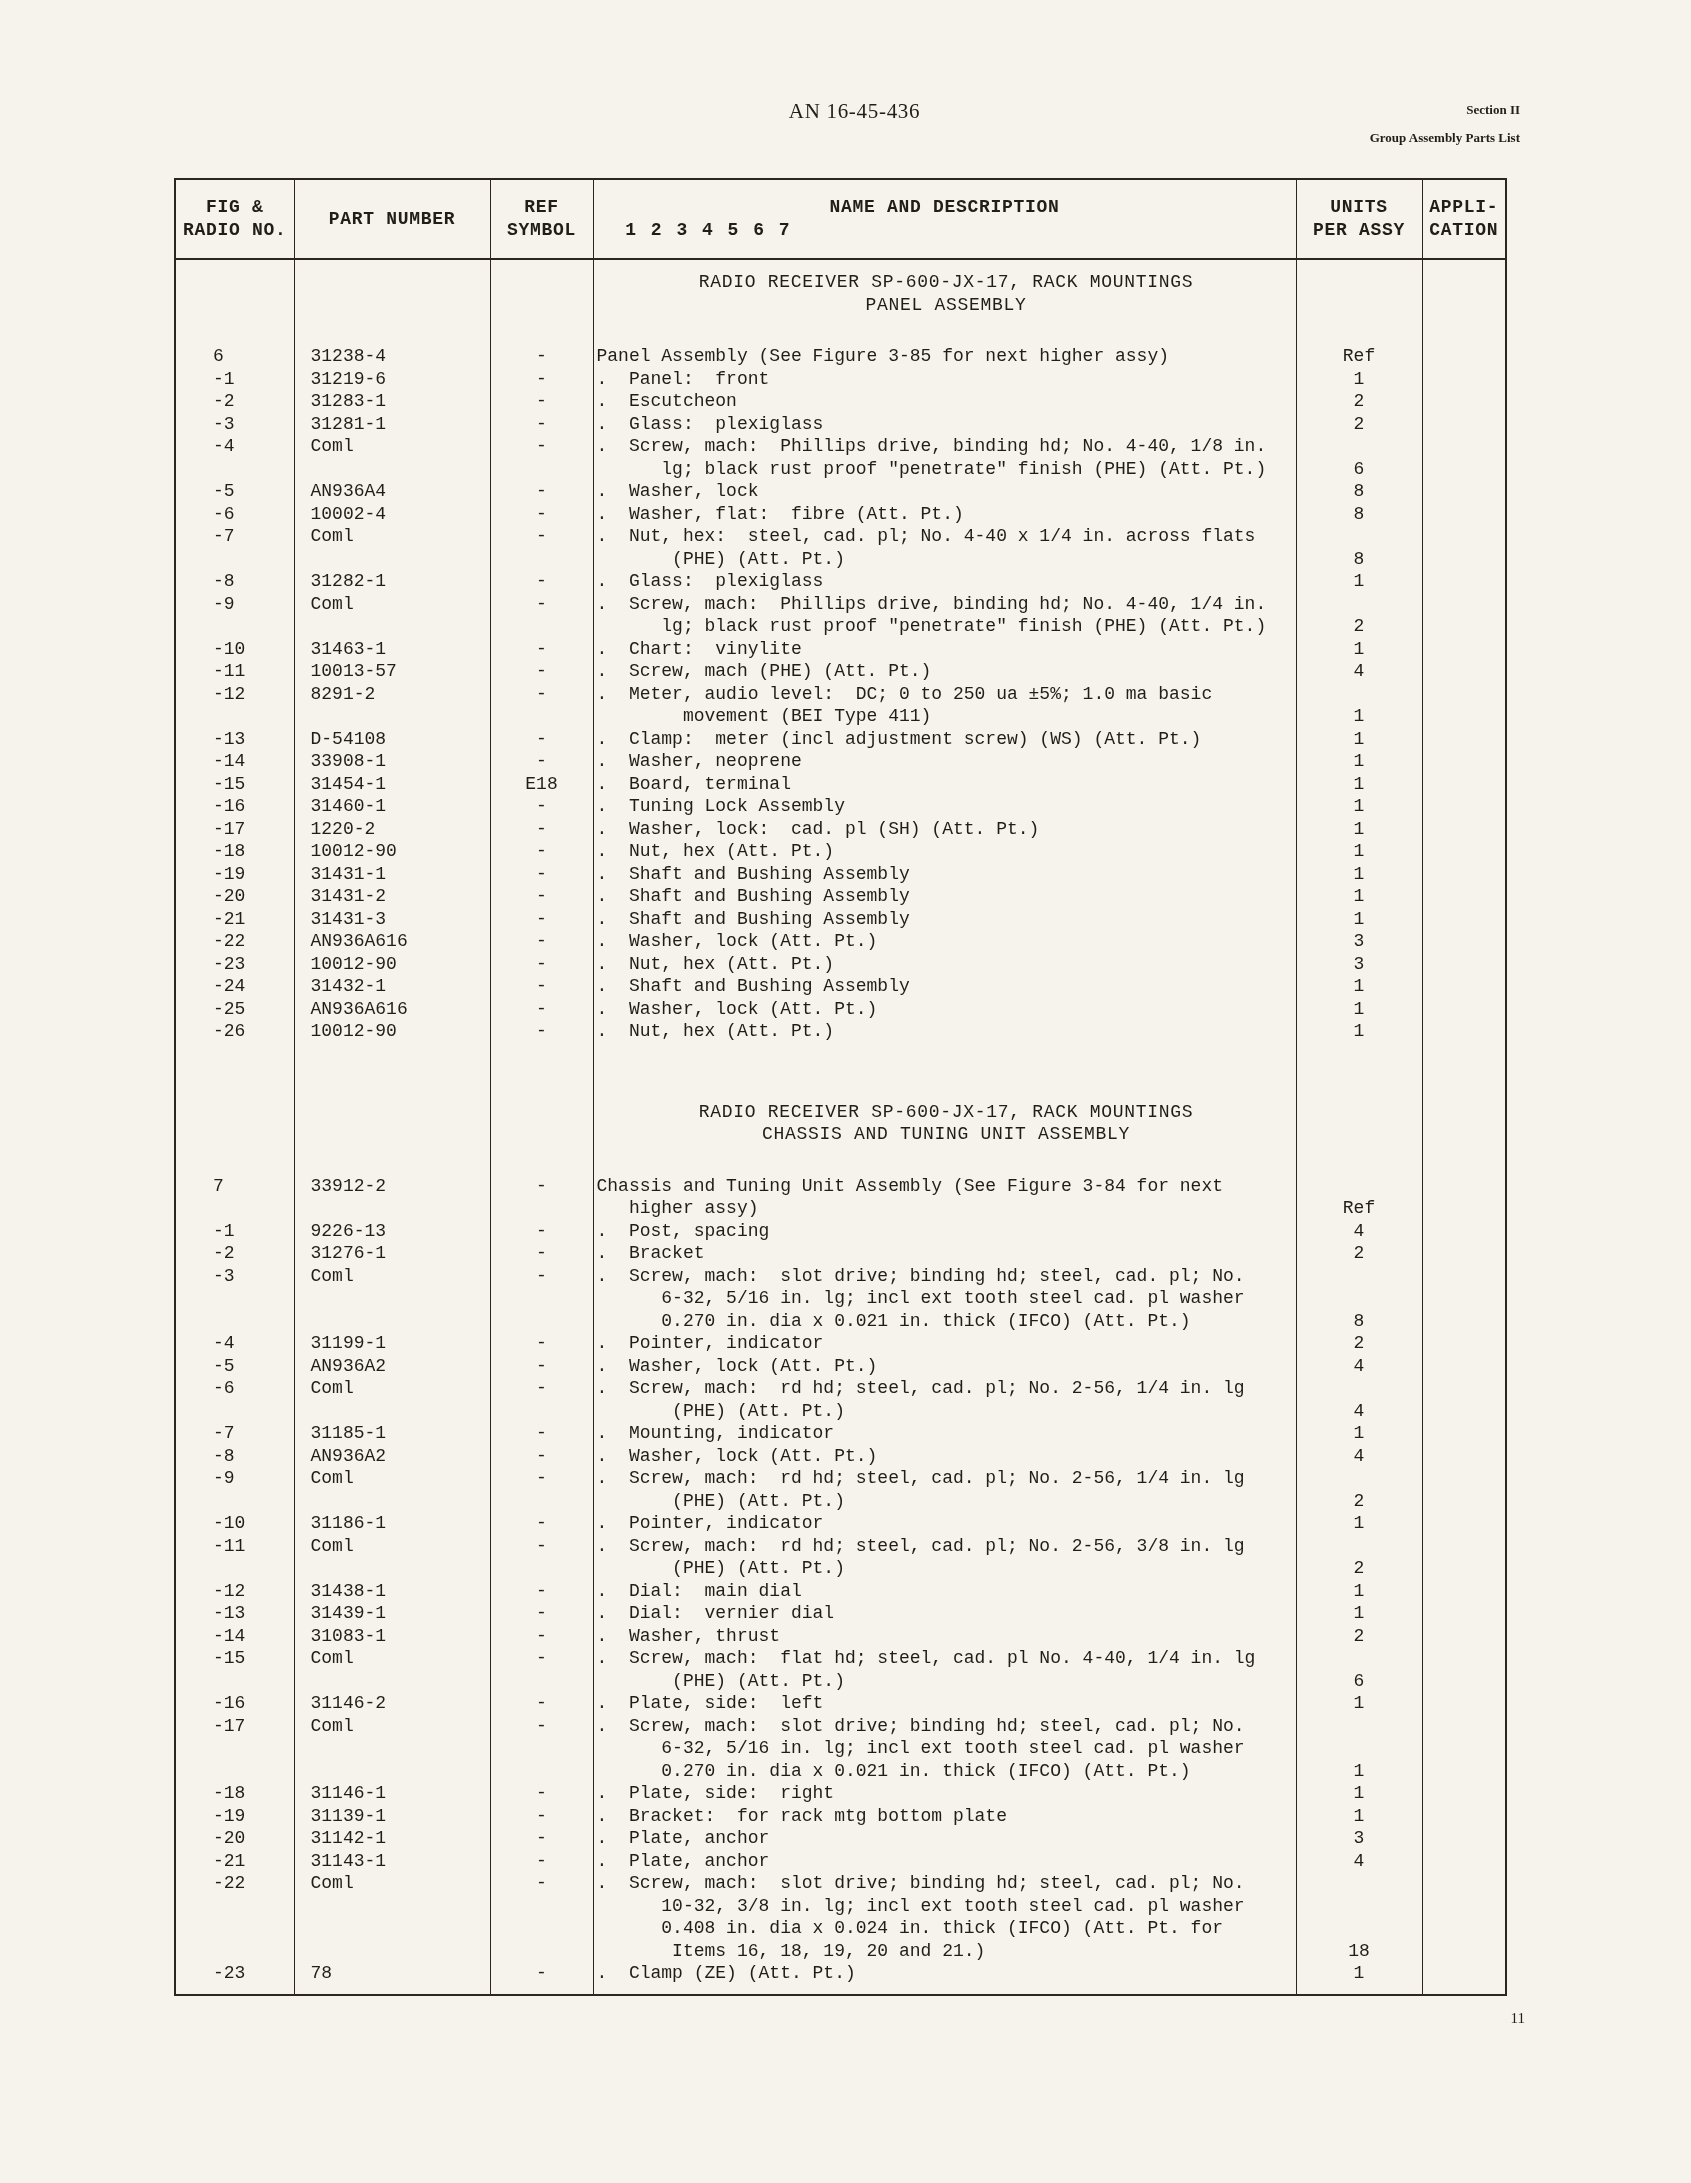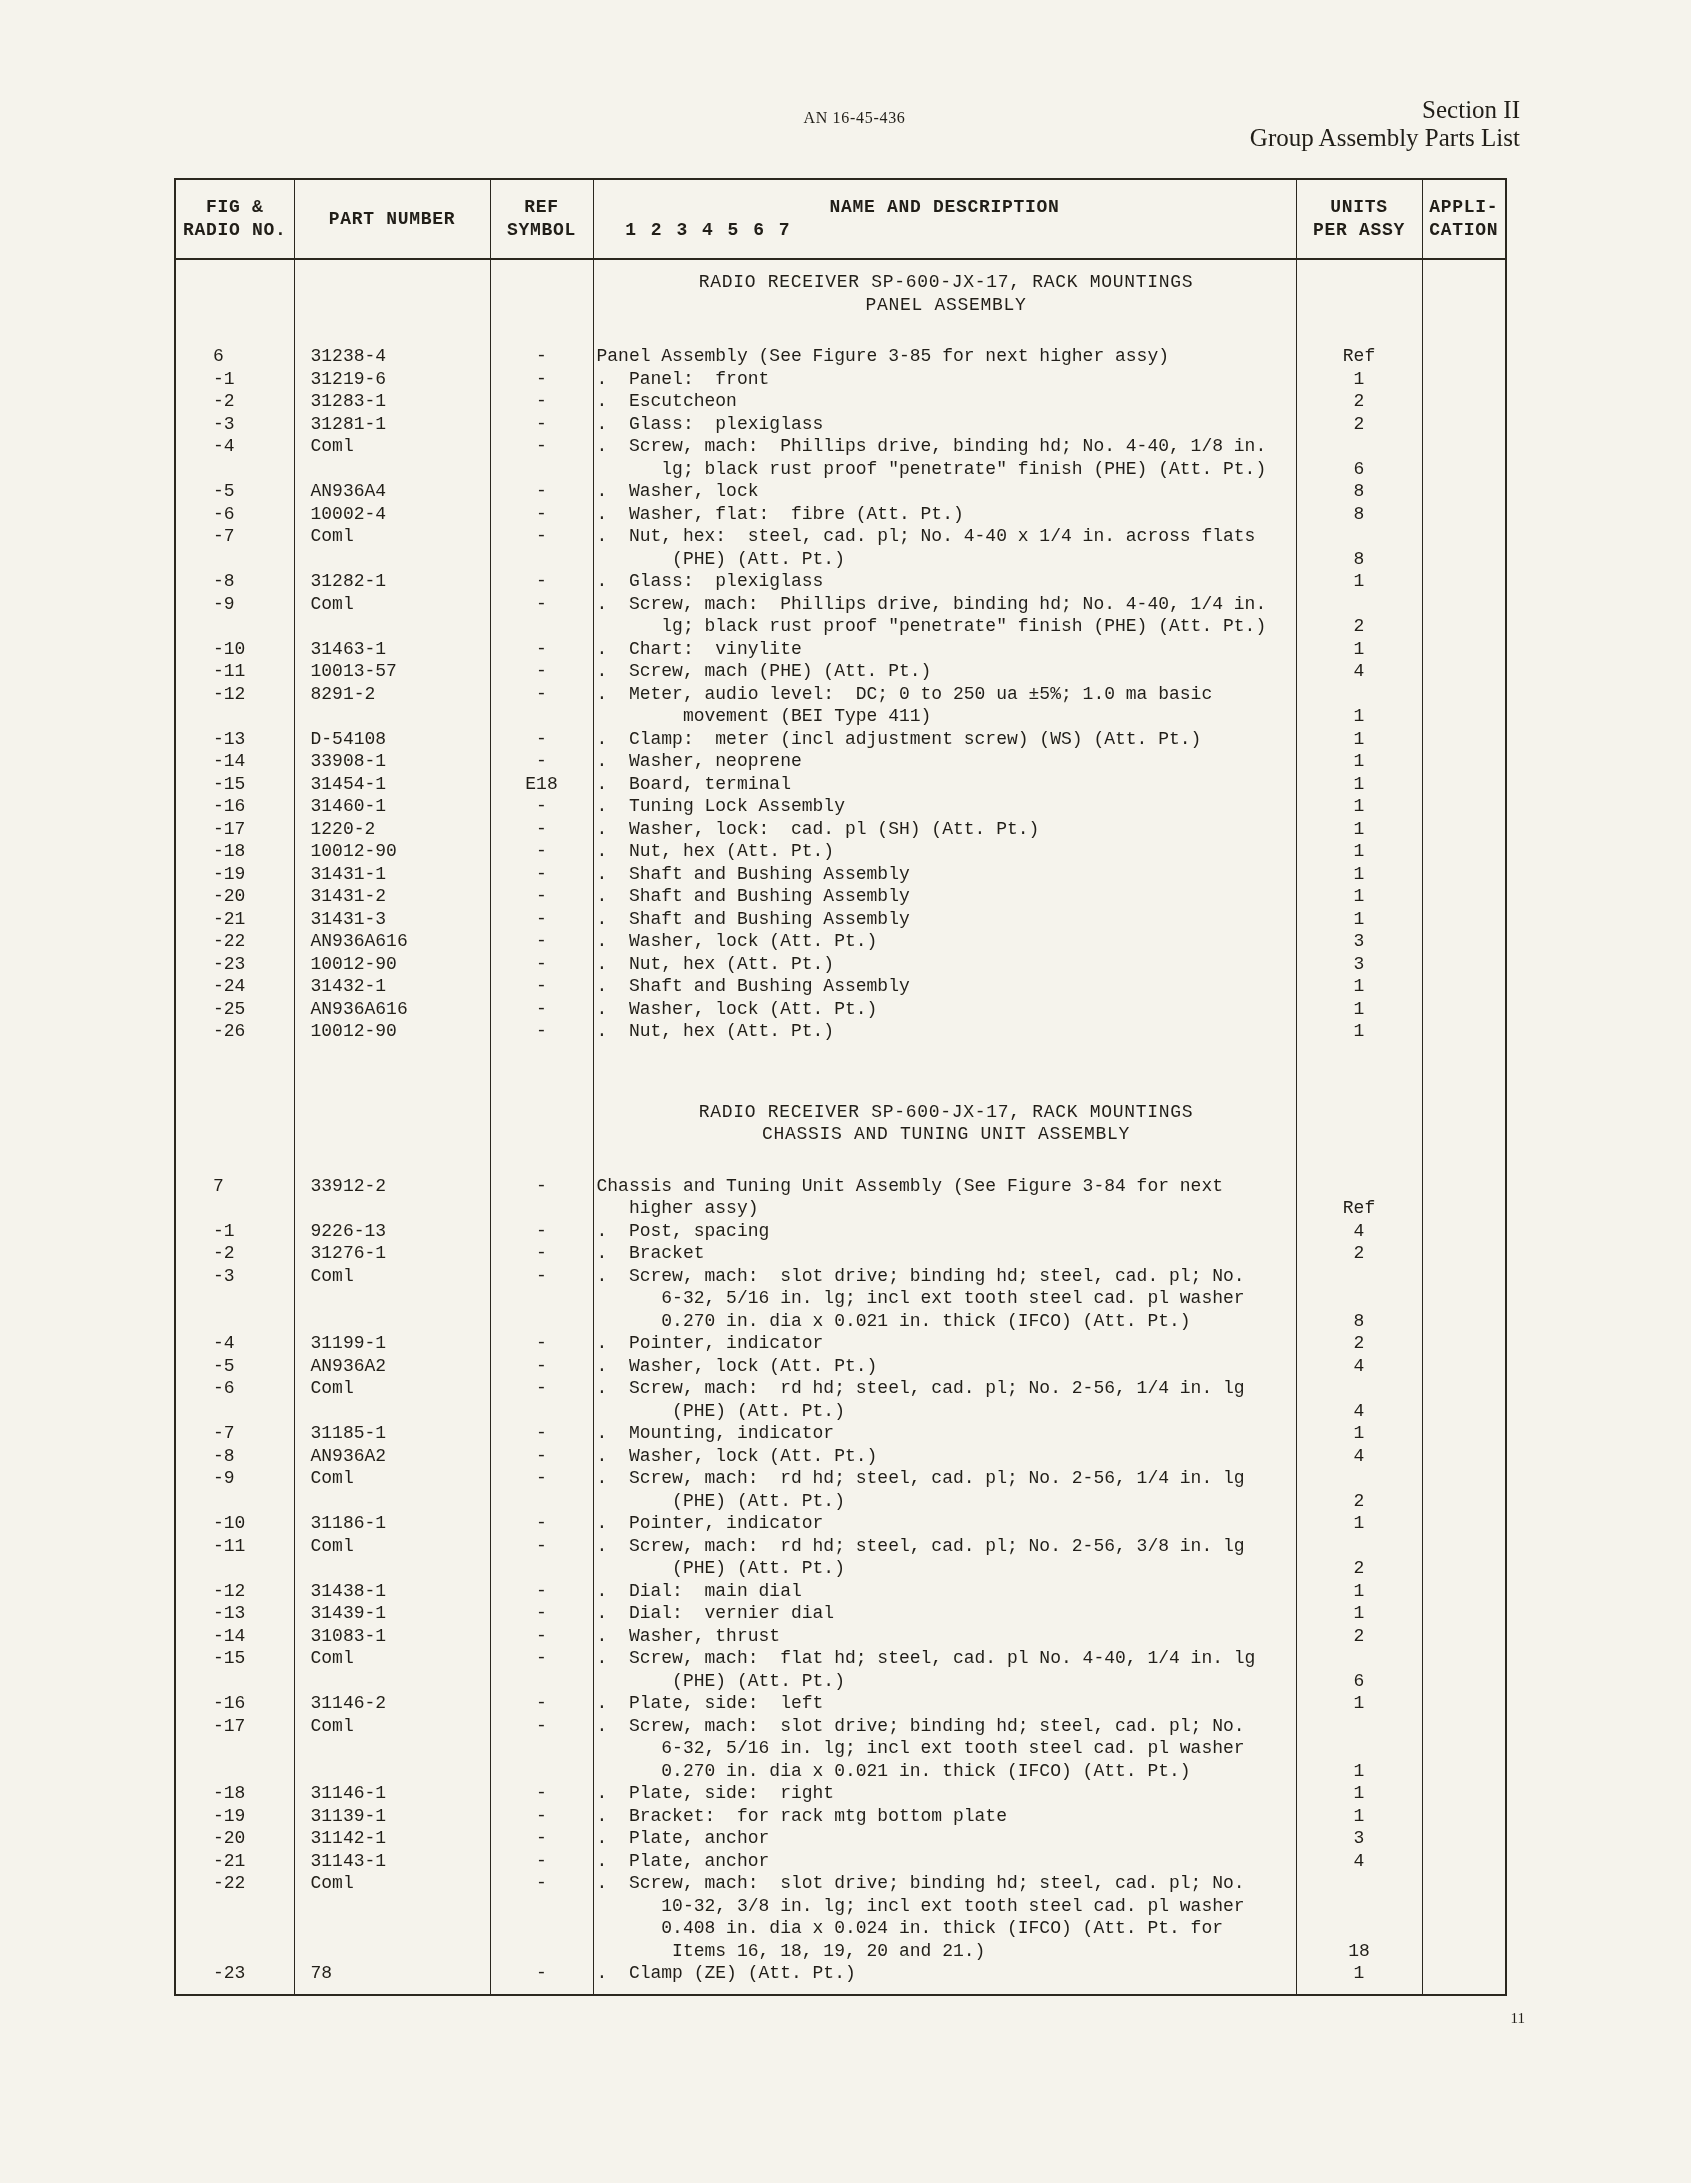--- a/index.html
+++ b/index.html
@@ -12,25 +12,25 @@
   }
   .page { position: absolute; inset: 0; }
 
   
   .page-header {
     position: absolute; top: 99px; left: 189px; width: 1331px; height: 73px;
     font-family: "Liberation Serif", serif;
   }
   .doc-number {
     position: absolute; top: 0; left: 0; width: 100%;
-    text-align: center; font-size: 16px; letter-spacing: 0.7px; margin-top: 10px;
+    text-align: center; font-size: 21px; letter-spacing: 0.7px;
   }
   .header-right {
     position: absolute; top: -2.7px; right: 0;
-    text-align: right; font-size: 25px; font-weight: normal; line-height: 28px;
+    text-align: right; font-size: 13px; font-weight: bold; line-height: 28px;
   }
 
   
   table.parts-table {
     position: absolute; top: 178px; left: 174px; width: 1331px;
     border-collapse: collapse; table-layout: fixed;
     border: 2.7px solid #2b271f;
   }
   th, td {
     border-left: 1.3px solid #2b271f;

